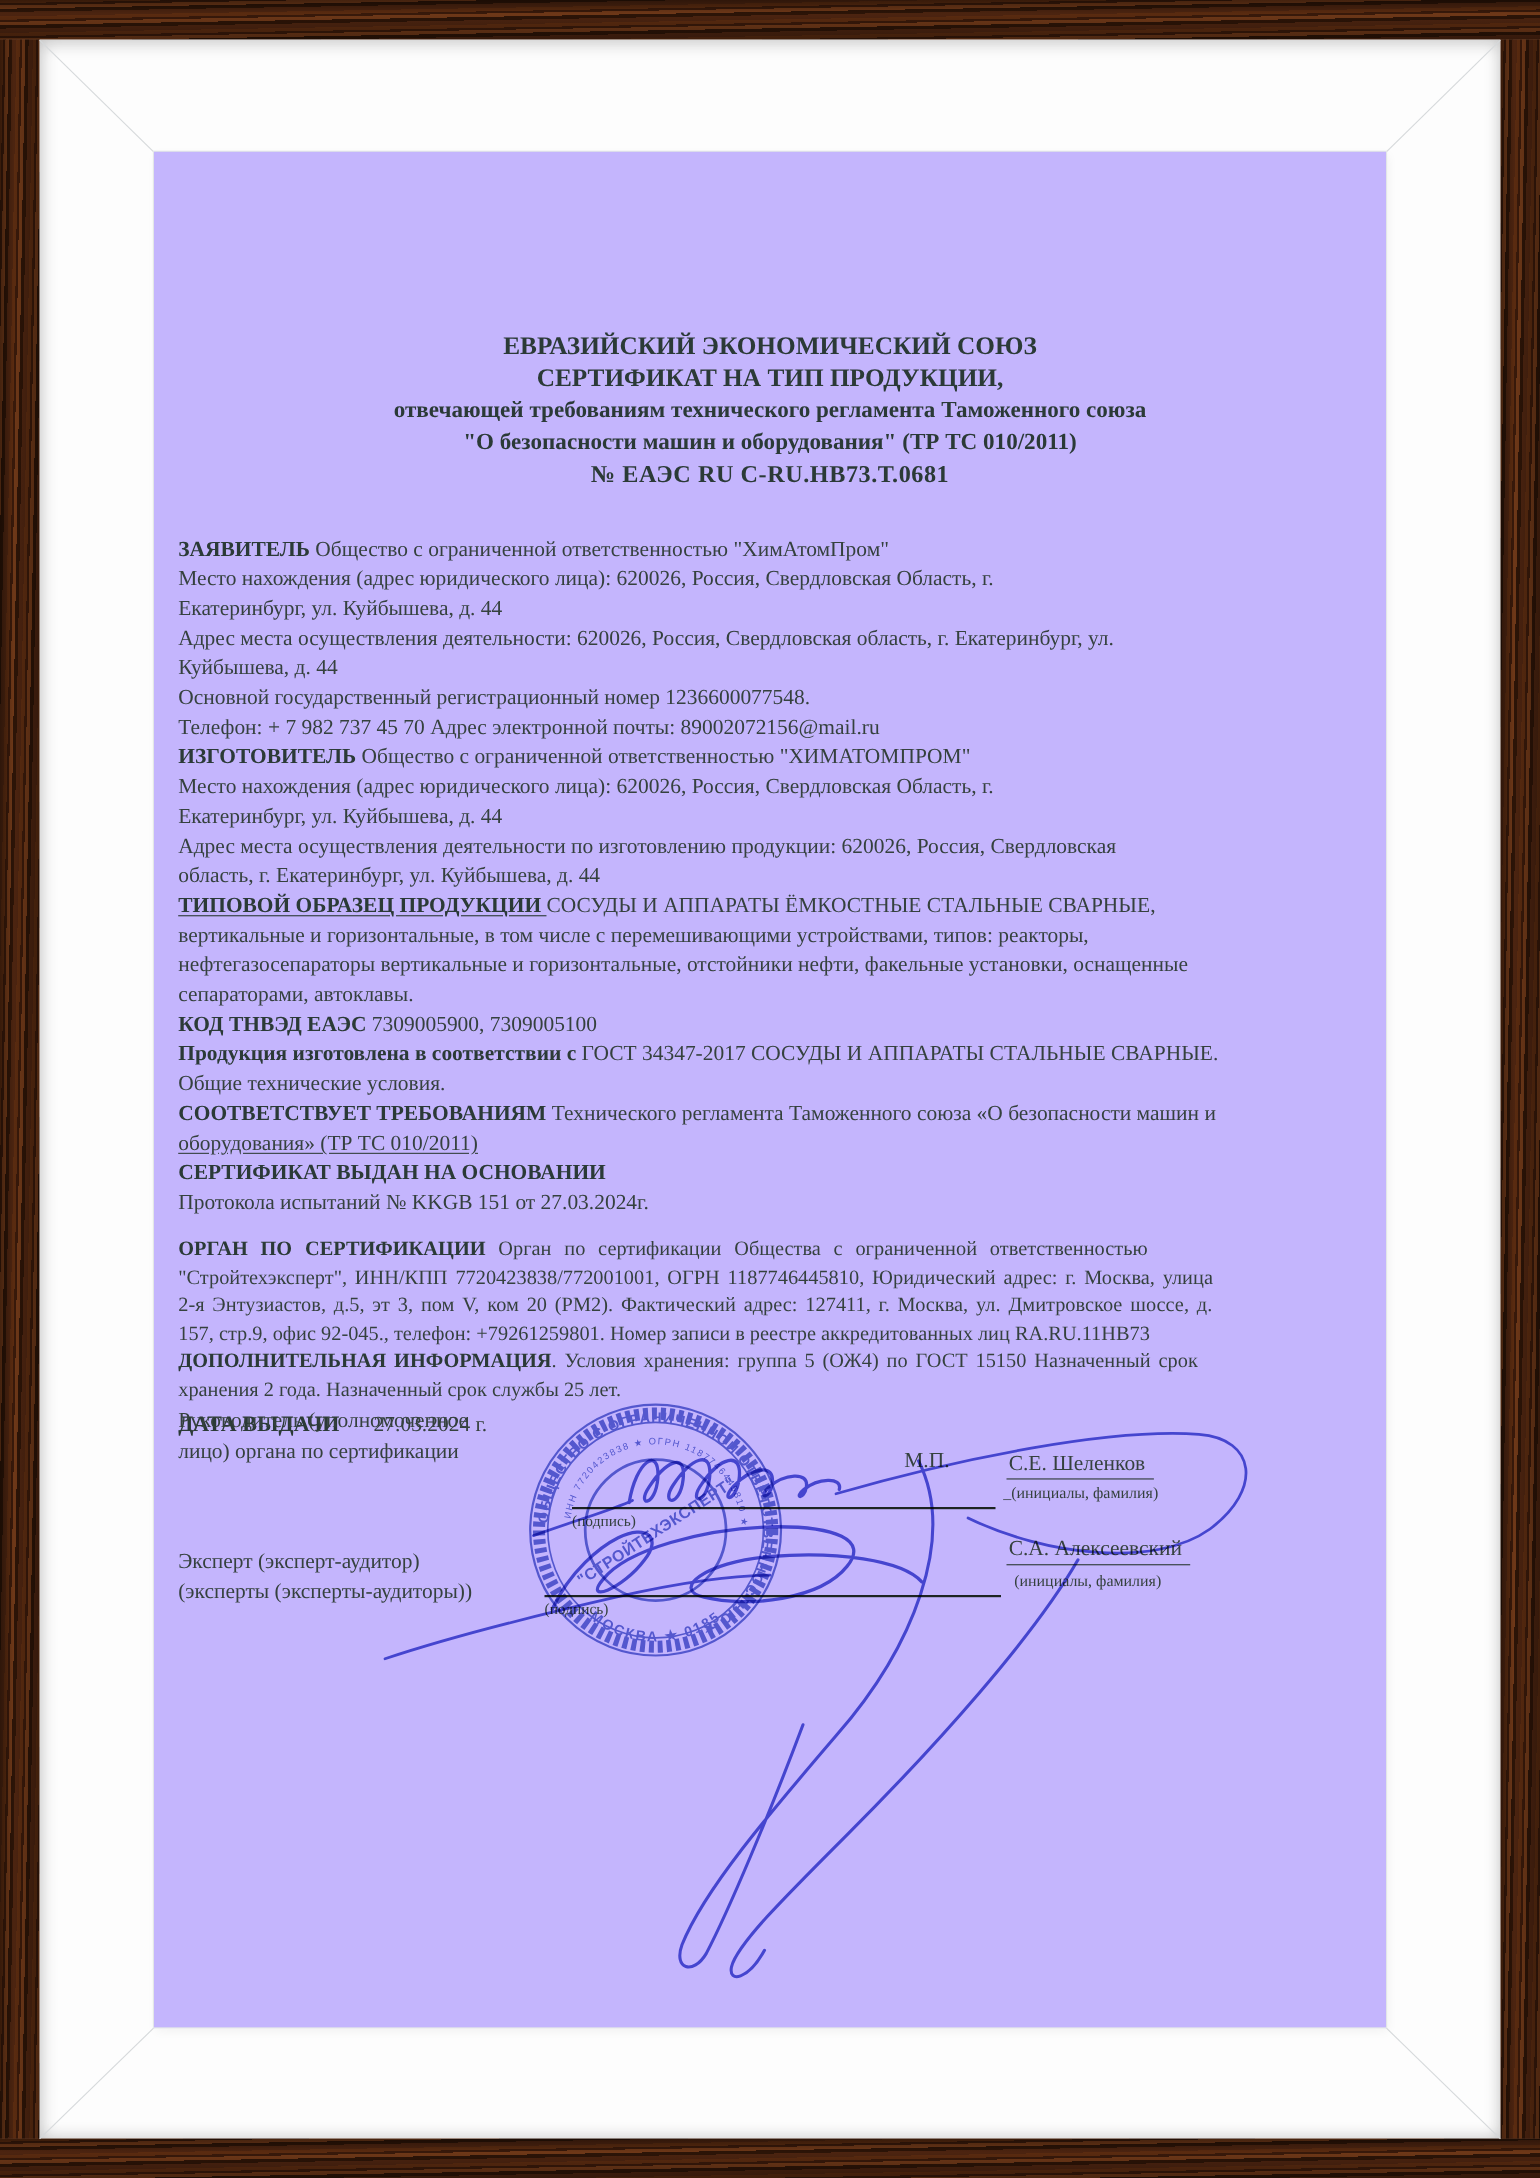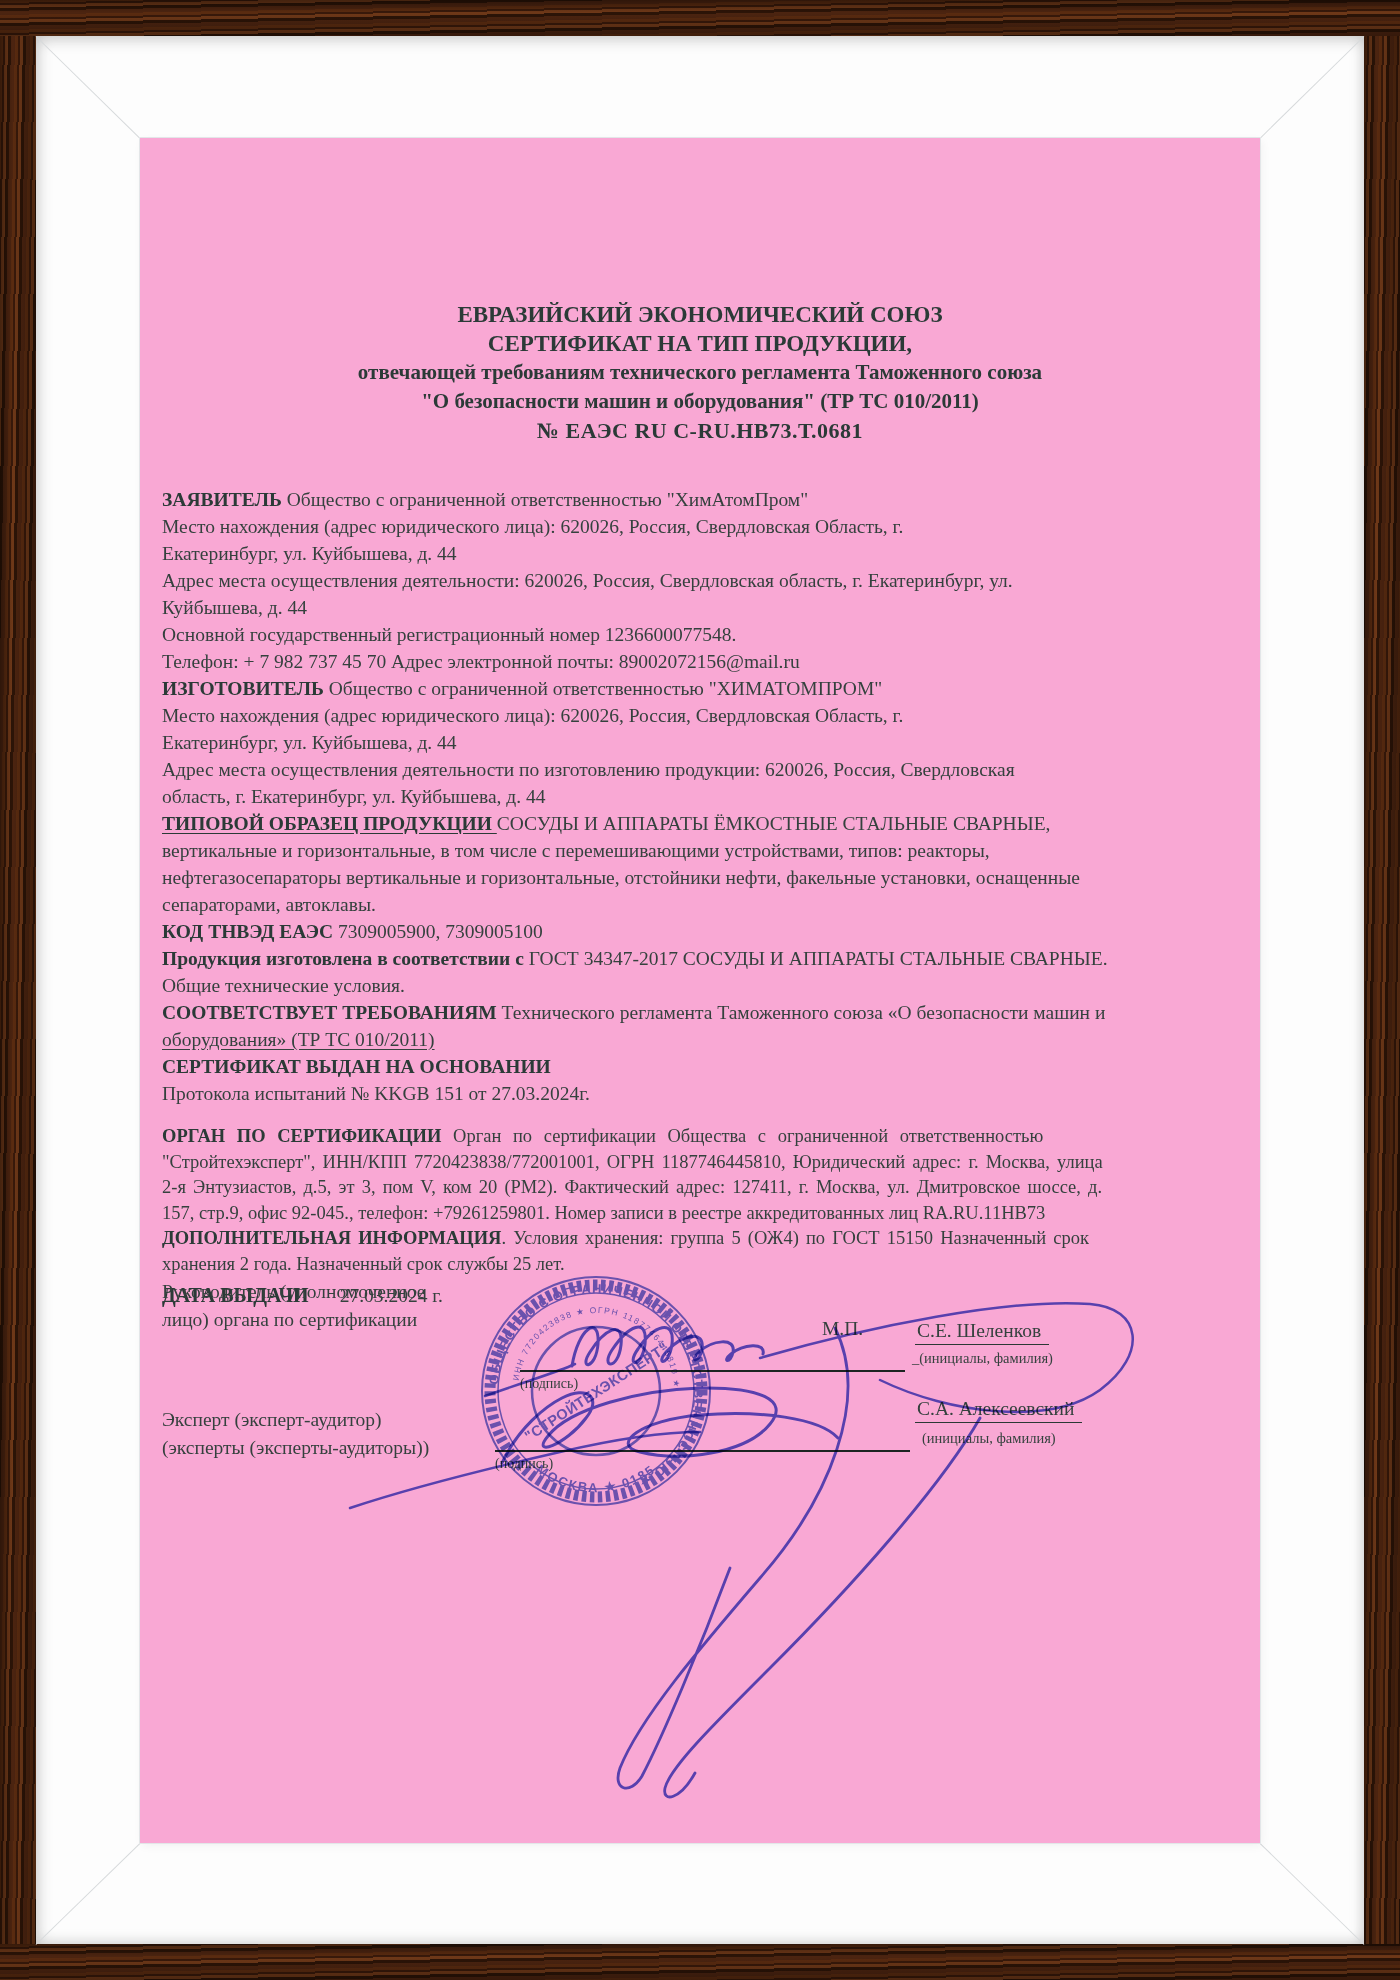--- a/index.html
+++ b/index.html
@@ -24,21 +24,21 @@
   
   .mat{position:absolute;left:36px;top:36px;width:1328px;height:1908px;background:#fdfdfd;
        box-shadow:inset 0 8px 12px rgba(0,0,0,.10), inset 8px 0 12px rgba(0,0,0,.07),
                   inset -8px 0 10px rgba(0,0,0,.05), inset 0 -8px 10px rgba(0,0,0,.06);}
   .miter{position:absolute;height:1px;background:#d6d9db;transform-origin:left center;}
   .miter.tl{left:36px;top:36px;width:148px;transform:rotate(44.4deg);}
   .miter.tr{left:1364px;top:36px;width:148px;transform:rotate(135.6deg);}
   .miter.bl{left:36px;top:1944px;width:148px;transform:rotate(-44.2deg);}
   .miter.br{left:1364px;top:1944px;width:148px;transform:rotate(-135.8deg);}
   
-  .paper{position:absolute;left:140px;top:138px;width:1120px;height:1705px;background:#f9a8d4;
+  .paper{position:absolute;left:140px;top:138px;width:1120px;height:1705px;background:#c4b5fd;
          box-shadow:0 0 0 1px #e3e6e8, 2px 3px 9px rgba(0,0,0,.05);color:#35413e;}
   
   .title{position:absolute;top:162px;left:0;width:100%;text-align:center;color:#2b3a37;}
   .title .tl{white-space:nowrap;font-weight:bold;line-height:29px;}
   .title .t0,.title .t1{font-size:23px;}
   .title .t2,.title .t3{font-size:21px;}
   .title .t4{font-size:22px;letter-spacing:.5px;}
   
   .textblock{position:absolute;left:22px;right:42px;}
   .body1{top:348px;font-size:19.5px;line-height:27px;}

